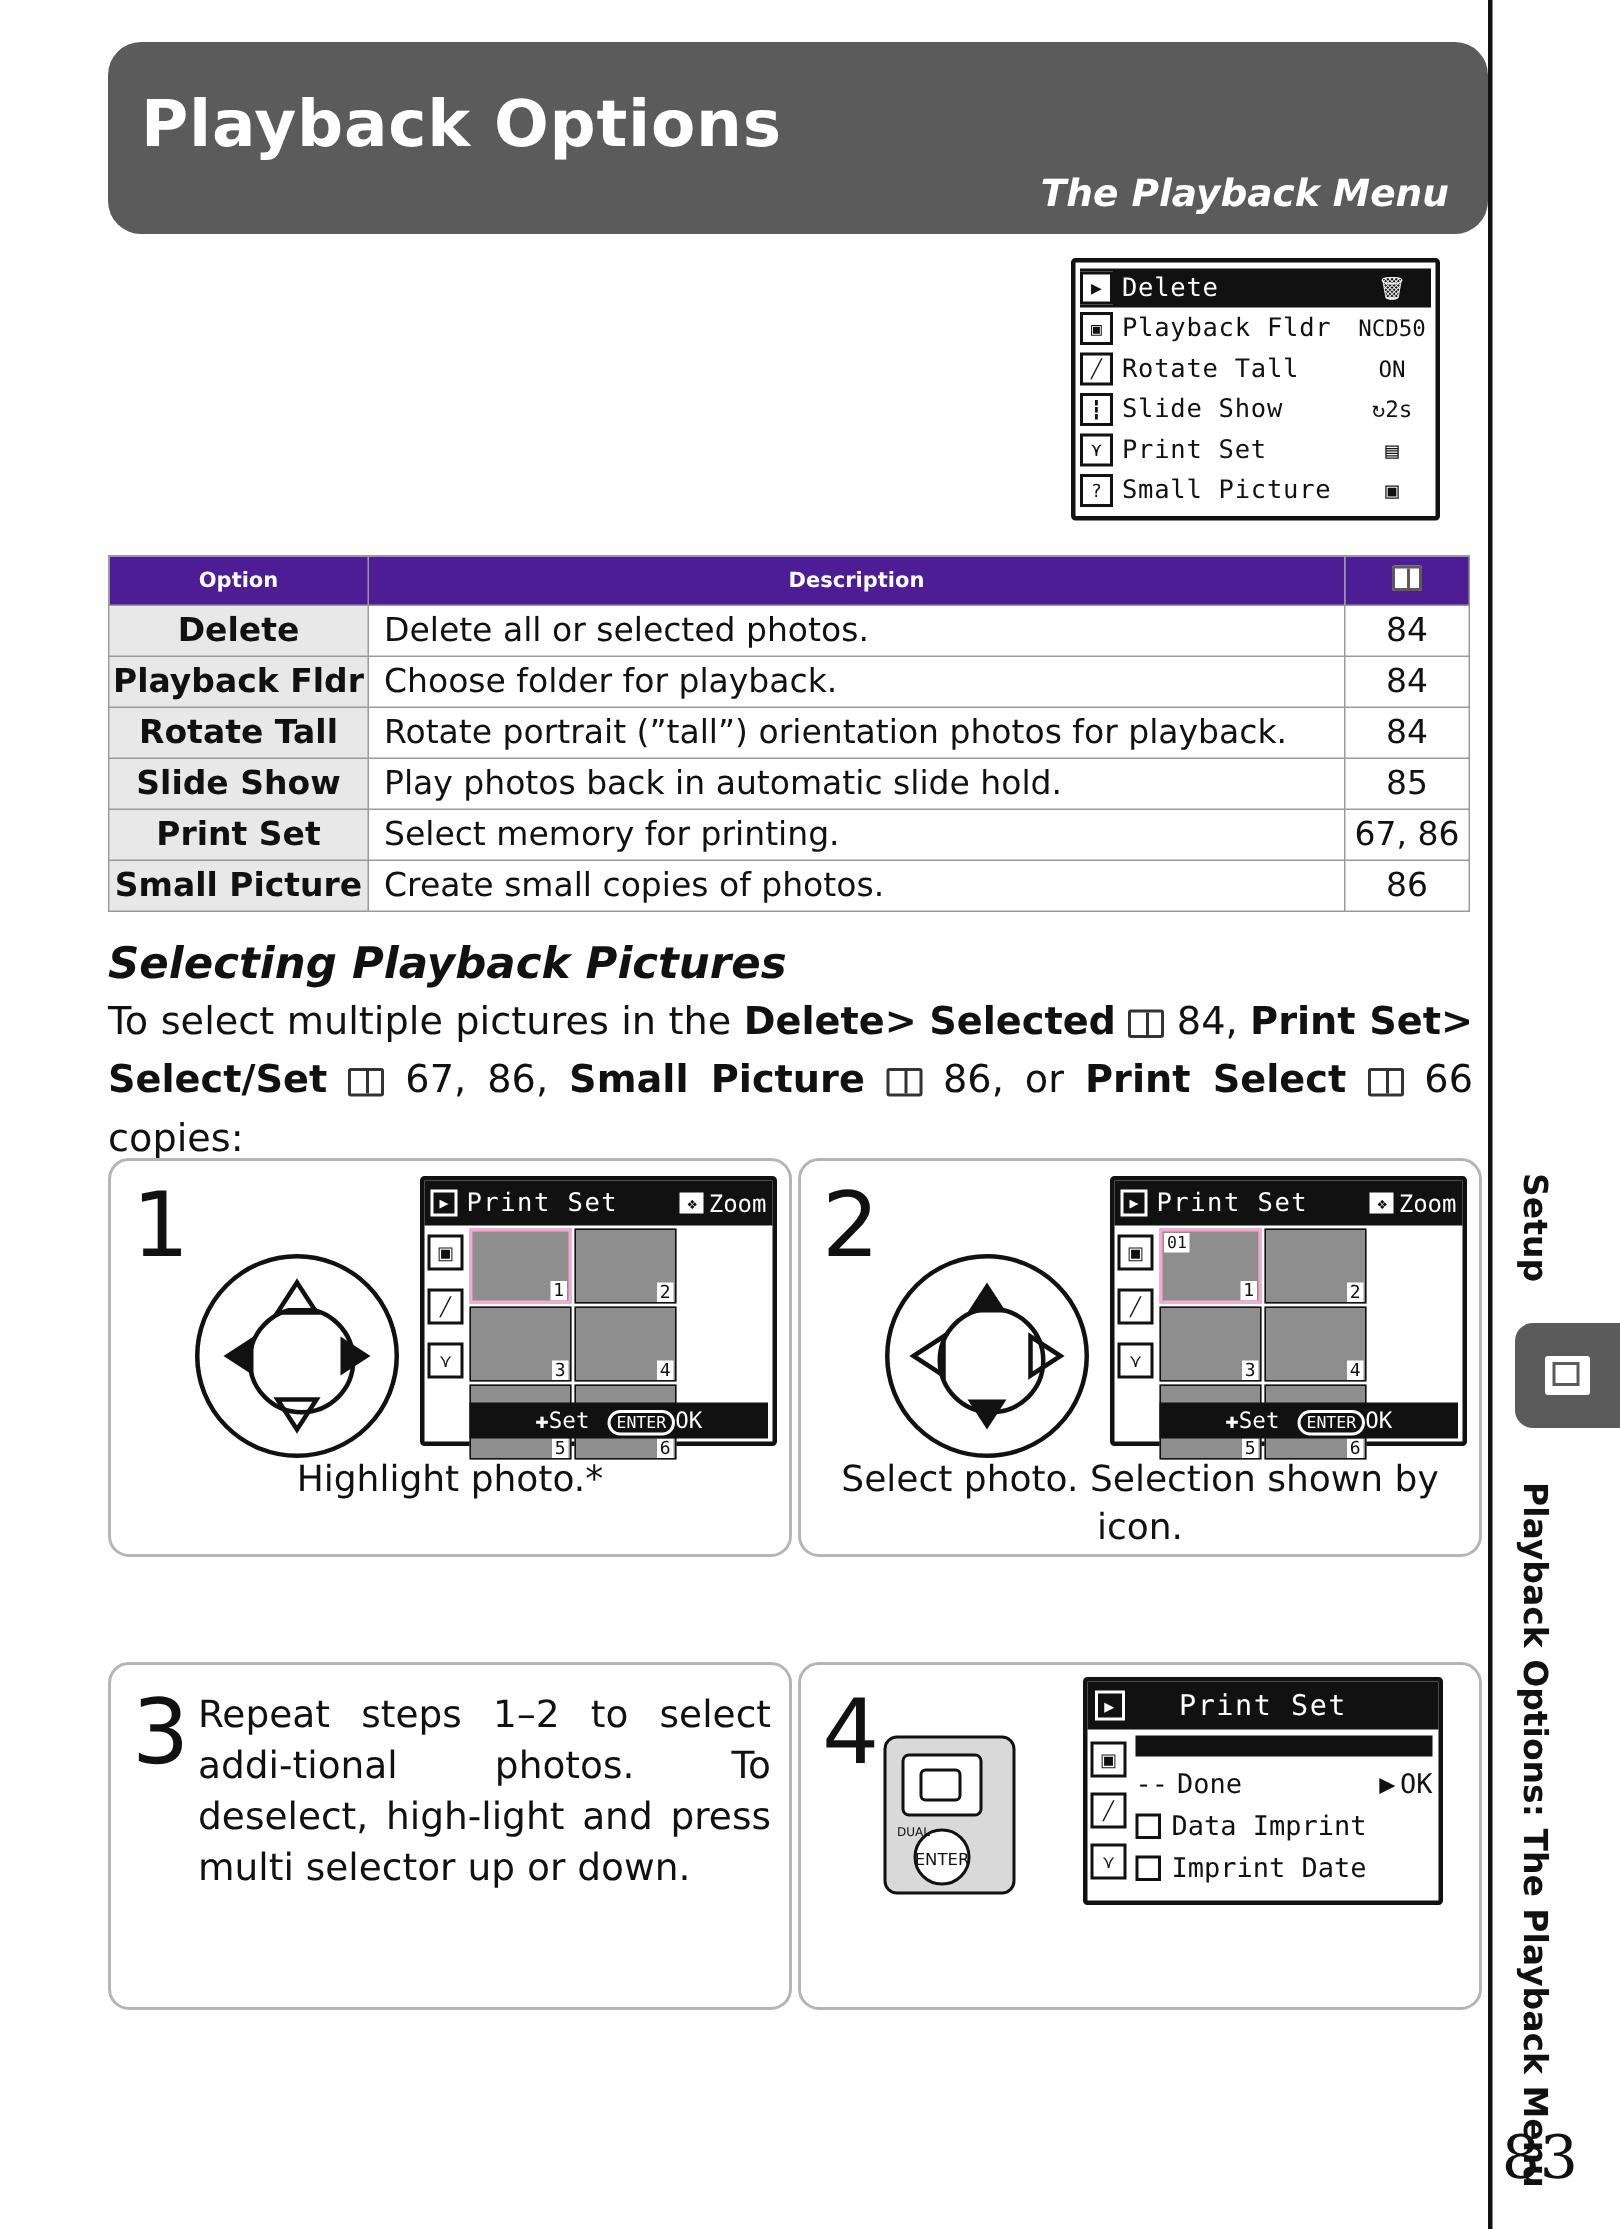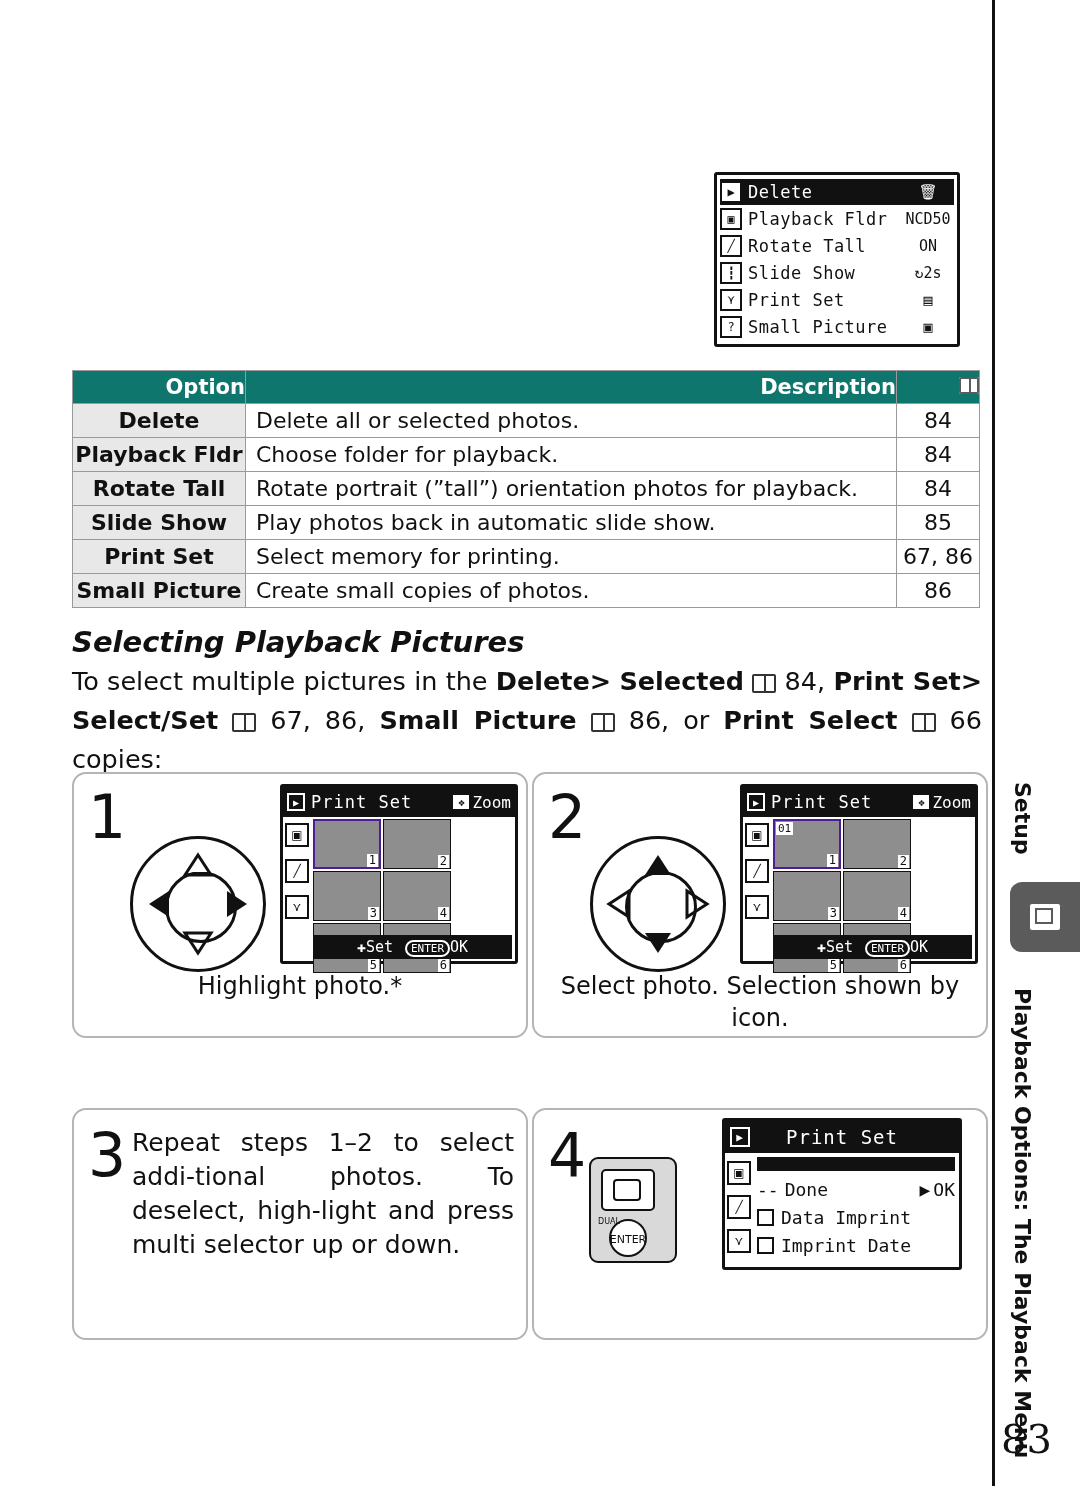--- a/index.html
+++ b/index.html
@@ -68,22 +68,22 @@
   .lcd-row.sel .ltext,.lcd-row.sel .lval{color:#fff;}
   .lcd-row.sel .lic{border-color:#111;background:#fff;color:#111;}
 
   
   .tbl{
     position:absolute;left:72px;top:370px;width:908px;
     border-collapse:collapse;font-size:22px;color:#111;
   }
   .tbl th,.tbl td{border:1px solid #9a9a9a;padding:0;}
   .tbl thead th{
-    background:#0f766e;color:#fff;font-weight:bold;font-size:21px;
-    height:32px;text-align:right;
+    background:#4c1d95;color:#fff;font-weight:bold;font-size:14px;
+    height:32px;text-align:center;
   }
   .tbl td.opt{
     background:#e8e8e8;font-weight:bold;text-align:center;
     width:172px;height:33px;font-size:22px;
   }
   .tbl td.desc{padding-left:10px;font-size:22px;}
   .tbl td.pg{width:82px;text-align:center;font-size:22px;}
   .bookicon{
     display:inline-block;width:20px;height:17px;background:#fff;border-radius:2px;
     position:relative;
@@ -143,21 +143,21 @@
     display:flex;align-items:center;justify-content:center;font-size:12px;color:#111;background:#fff;
   }
   .thumbgrid{position:absolute;left:30px;top:32px;right:3px;display:flex;flex-wrap:wrap;gap:2px;}
   .thumb{
     width:68px;height:50px;background:#8e8e8e;position:relative;border:1px solid #111;box-sizing:border-box;overflow:hidden;
   }
   .thumb .n{
     position:absolute;right:1px;bottom:0px;background:#fff;color:#111;font-family:"DejaVu Sans Mono",monospace;
     font-size:12px;padding:0 2px;line-height:13px;
   }
-  .thumb.selected{border:2px solid #4c1d95;}
+  .thumb.selected{border:2px solid #f9a8d4;}
   .thumb .badge{
     position:absolute;left:1px;top:1px;background:#fff;color:#111;font-family:"DejaVu Sans Mono",monospace;
     font-size:11px;padding:0 2px;line-height:13px;
   }
   .lcd2-foot{
     position:absolute;left:30px;right:3px;bottom:2px;height:24px;background:#111;color:#fff;
     display:flex;align-items:center;justify-content:center;gap:12px;
     font-family:"DejaVu Sans Mono", monospace;font-size:15px;
   }
   .lcd2-foot .pill{
@@ -202,20 +202,24 @@
     position:absolute;right:28px;bottom:24px;font-size:40px;color:#111;font-family:"DejaVu Serif", serif;
   }
 
   .camera-ill{position:absolute;}
 </style>
 </head>
 <body>
 
 <div class="page">
 
+  <div class="header">
+    <div class="title">Playback Options</div>
+    <div class="subtitle">The Playback Menu</div>
+  </div>
 
 
   <div class="lcd-top">
     <div class="rowwrap">
       <div class="lcd-row sel">
         <div class="lic">▶</div>
         <div class="ltext">Delete</div>
         <div class="lval">🗑</div>
       </div>
       <div class="lcd-row">
@@ -265,21 +269,21 @@
         <td class="desc">Choose folder for playback.</td>
         <td class="pg">84</td>
       </tr>
       <tr>
         <td class="opt">Rotate Tall</td>
         <td class="desc">Rotate portrait (”tall”) orientation photos for playback.</td>
         <td class="pg">84</td>
       </tr>
       <tr>
         <td class="opt">Slide Show</td>
-        <td class="desc">Play photos back in automatic slide show.</td>
+        <td class="desc">Play photos back in automatic slide hold.</td>
         <td class="pg">85</td>
       </tr>
       <tr>
         <td class="opt">Print Set</td>
         <td class="desc">Select memory for printing.</td>
         <td class="pg">67, 86</td>
       </tr>
       <tr>
         <td class="opt">Small Picture</td>
         <td class="desc">Create small copies of photos.</td>

